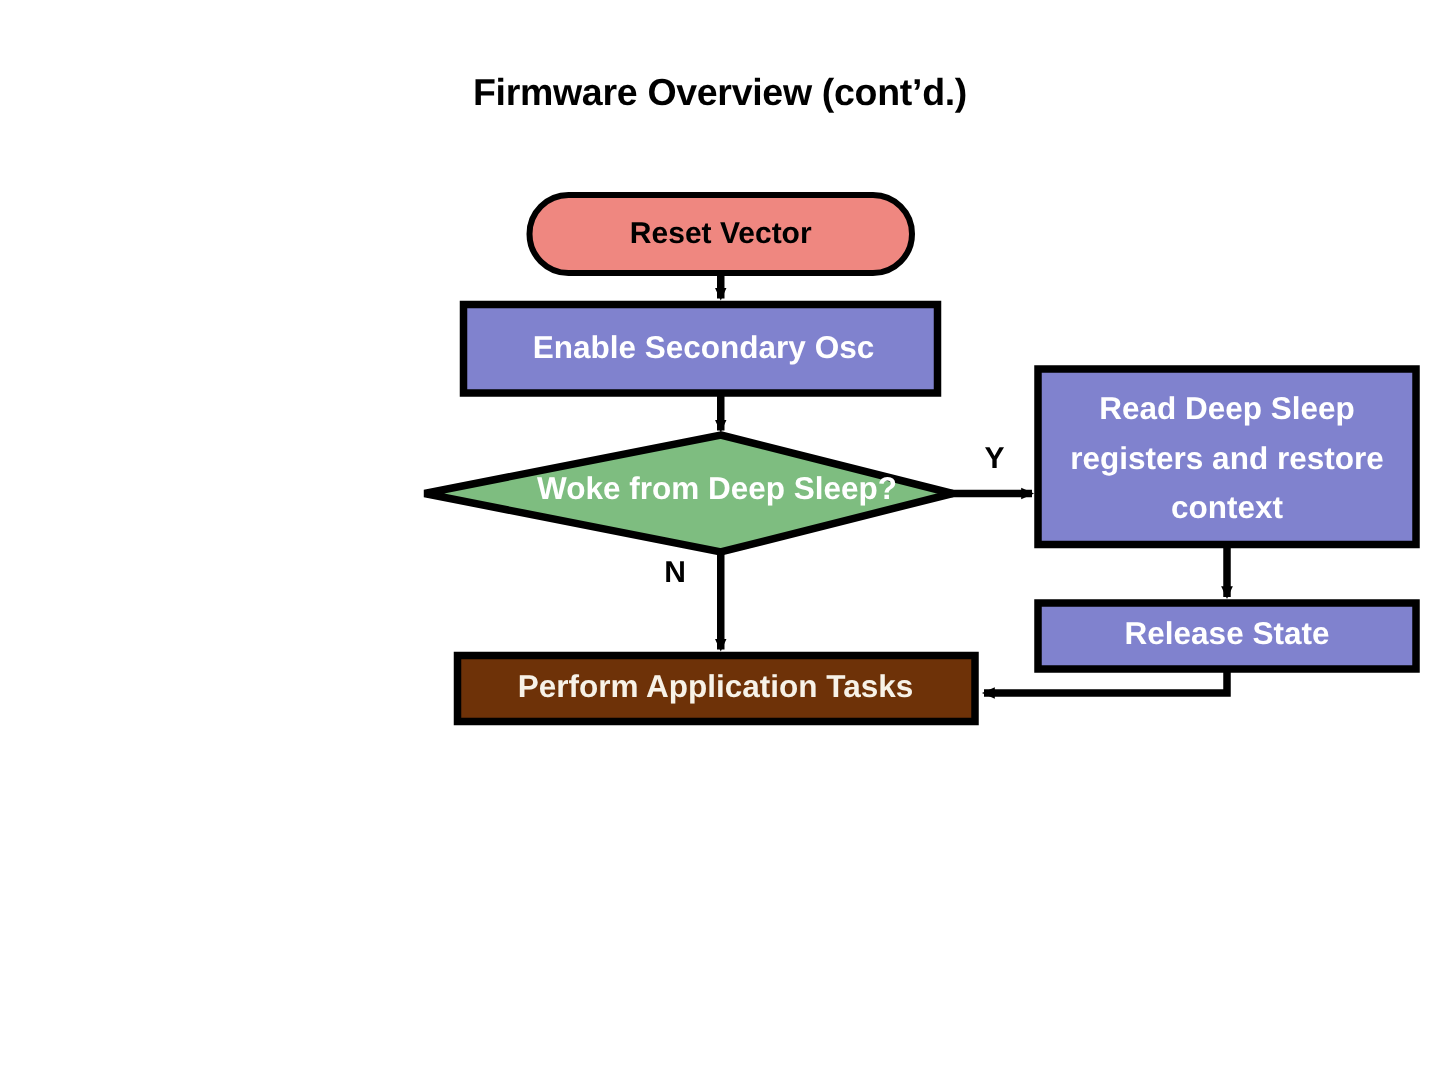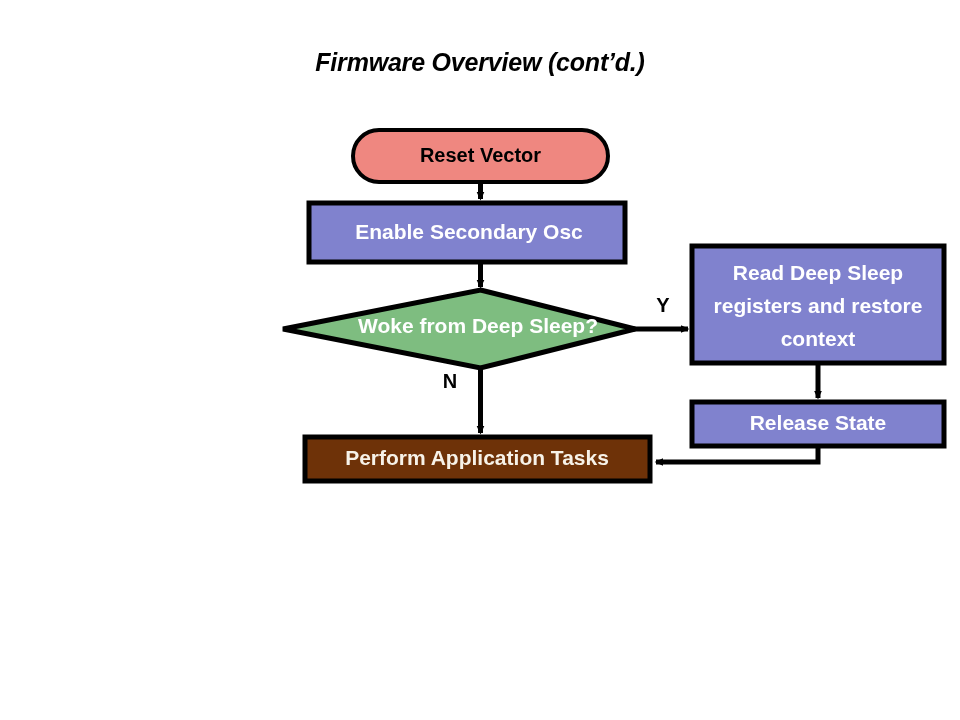--- a/index.html
+++ b/index.html
@@ -25,21 +25,20 @@
     position: absolute;
     left: 0;
     top: 48px;
     width: 960px;
     text-align: center;
     font-size: 25px;
     font-weight: bold;
     color: #000000;
     letter-spacing: -0.2px;
     font-family: "Liberation Sans", sans-serif;
-    font-style: italic;
   }
   #flow-svg {
     position: absolute;
     left: 0;
     top: 0;
   }
   .node-label {
     font-family: "Liberation Sans", sans-serif;
     font-weight: bold;
     text-anchor: middle;

